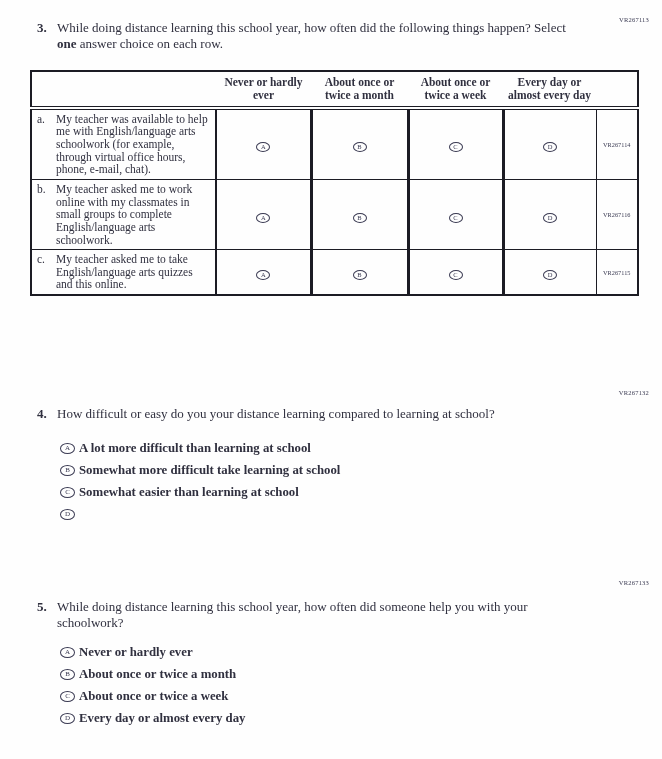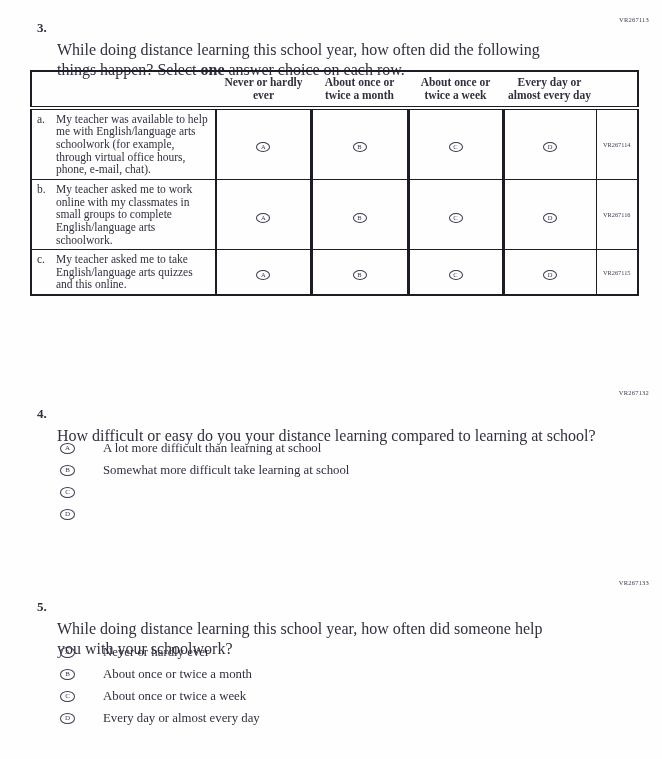--- a/index.html
+++ b/index.html
@@ -32,24 +32,23 @@
   .q3 { top: 20px; width: 530px; }
   .q4 { top: 406px; width: 600px; }
   .q5 { top: 599px; width: 530px; }
   .qnum {
     font-weight: bold;
     font-size: 13px;
     width: 20px;
     flex-shrink: 0;
   }
   .qtext {
-    font-size: 16px;
+    font-size: 13px;
     line-height: 1.22;
     flex: 1;
-    margin-top: 20px;
   }
   .q3 .qtext { width: 495px; }
 
   
   table.freq {
     position: absolute;
     left: 30px;
     top: 70px;
     width: 607px;
     border-collapse: collapse;
@@ -118,22 +117,23 @@
   }
   .option .bubble {
     width: 15px;
     height: 11px;
     line-height: 9.5px;
     font-size: 7px;
     flex-shrink: 0;
   }
   .opt-label {
     font-size: 12.8px;
-    margin-left: 28px;
+    margin-left: 4px;
     white-space: nowrap;
+    font-weight: bold;
   }
 </style>
 </head>
 <body>
 
 <div class="page">
 
   <div class="vr-code vr-q3">VR267113</div>
 
   <div class="question q3">
@@ -213,20 +213,21 @@
     <div class="option">
       <span class="bubble">A</span>
       <span class="opt-label">A lot more difficult than learning at school</span>
     </div>
     <div class="option">
       <span class="bubble">B</span>
       <span class="opt-label">Somewhat more difficult take learning at school</span>
     </div>
     <div class="option">
       <span class="bubble">C</span>
+      <span class="opt-label">Somewhat easier than learning at school</span>
     </div>
     <div class="option">
       <span class="bubble">D</span>
     </div>
   </div>
 
   <div class="vr-code vr-q5">VR267133</div>
 
   <div class="question q5">
     <span class="qnum">5.</span>

